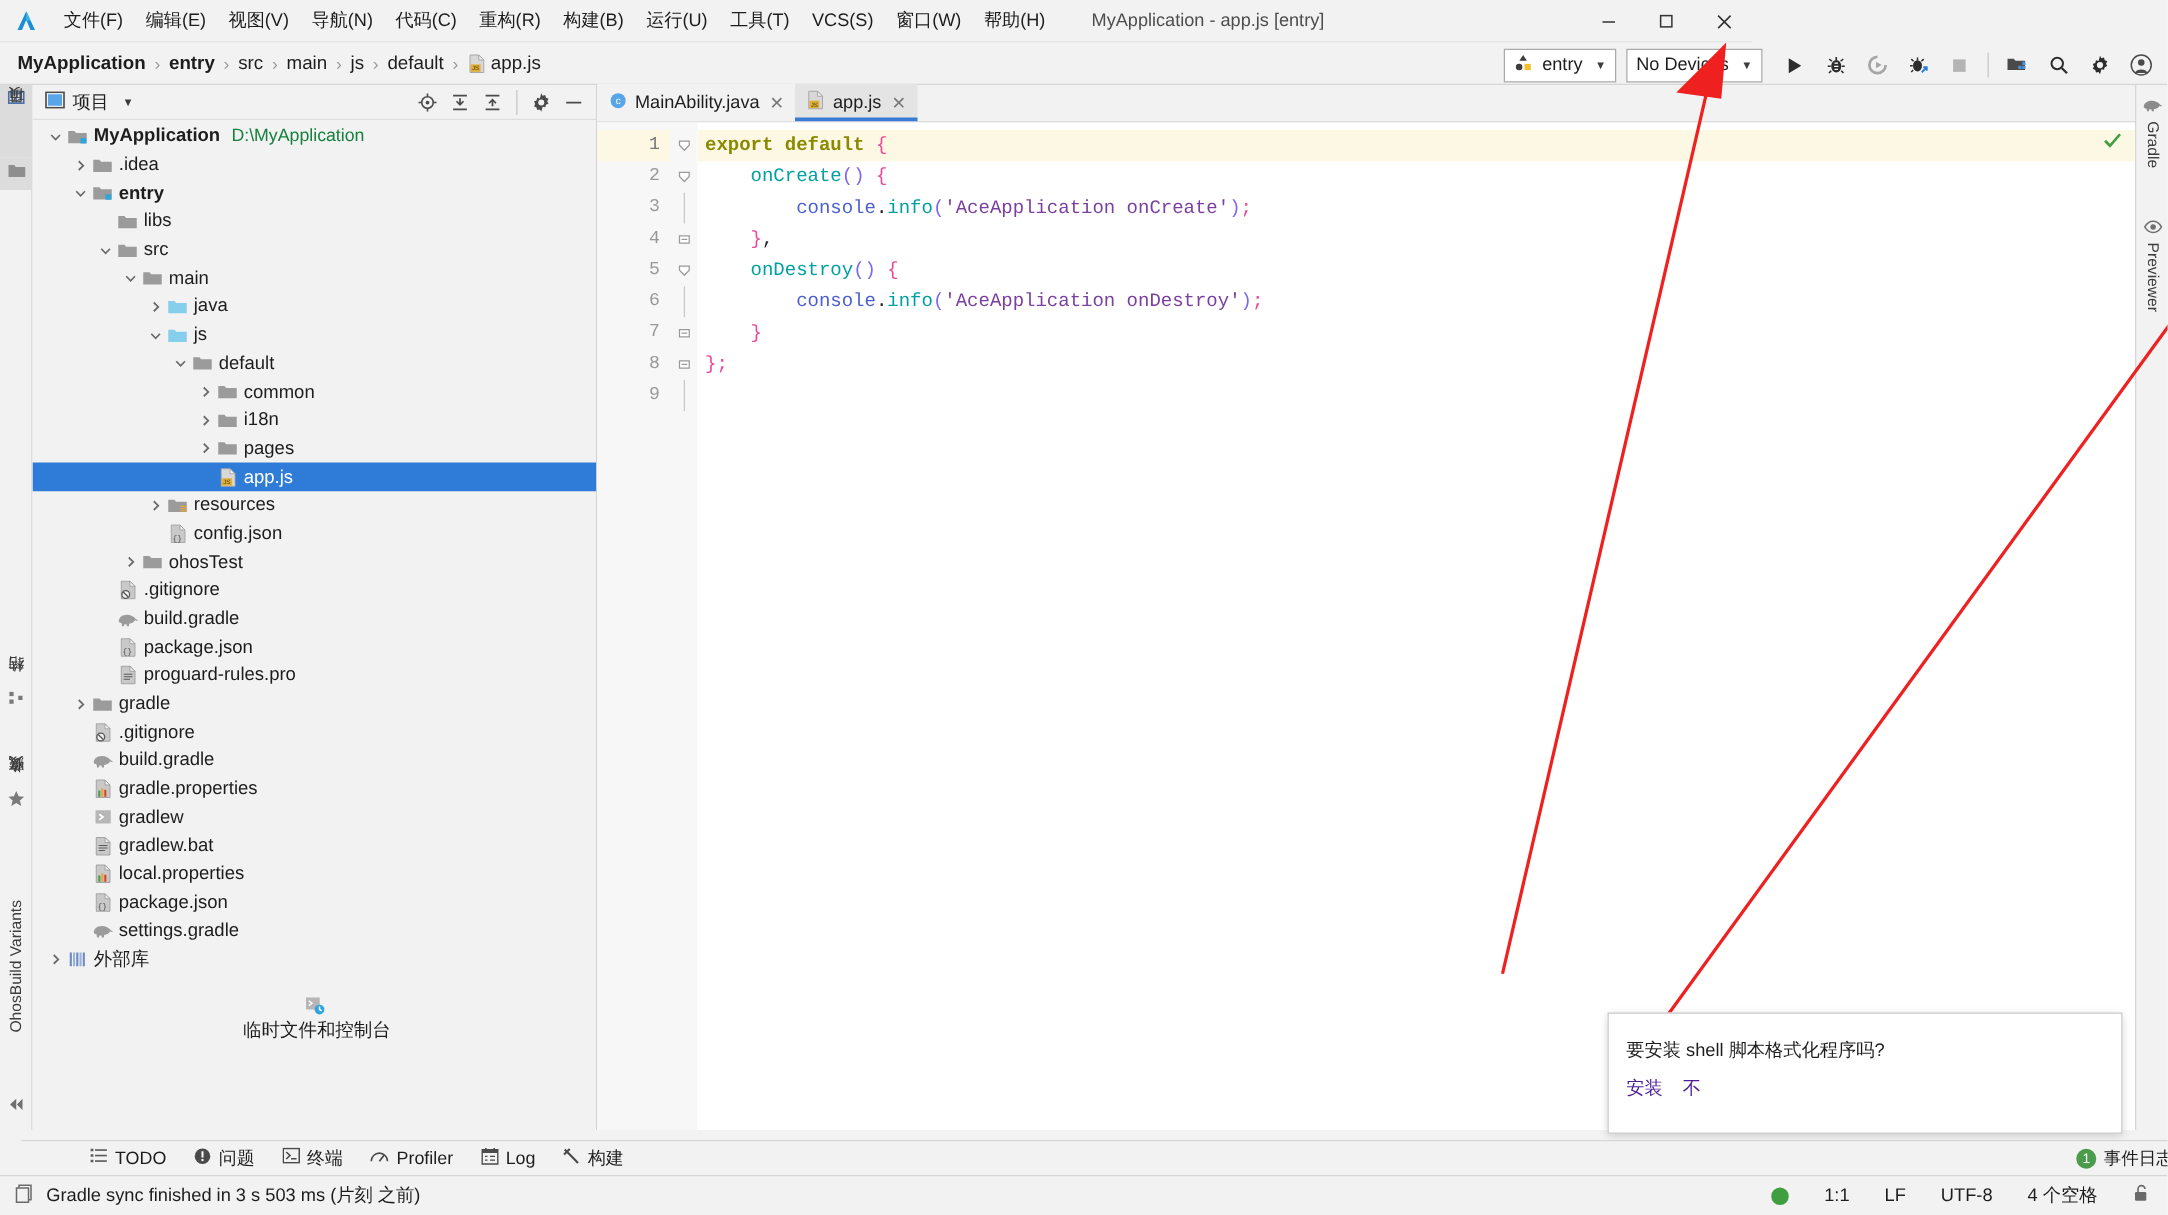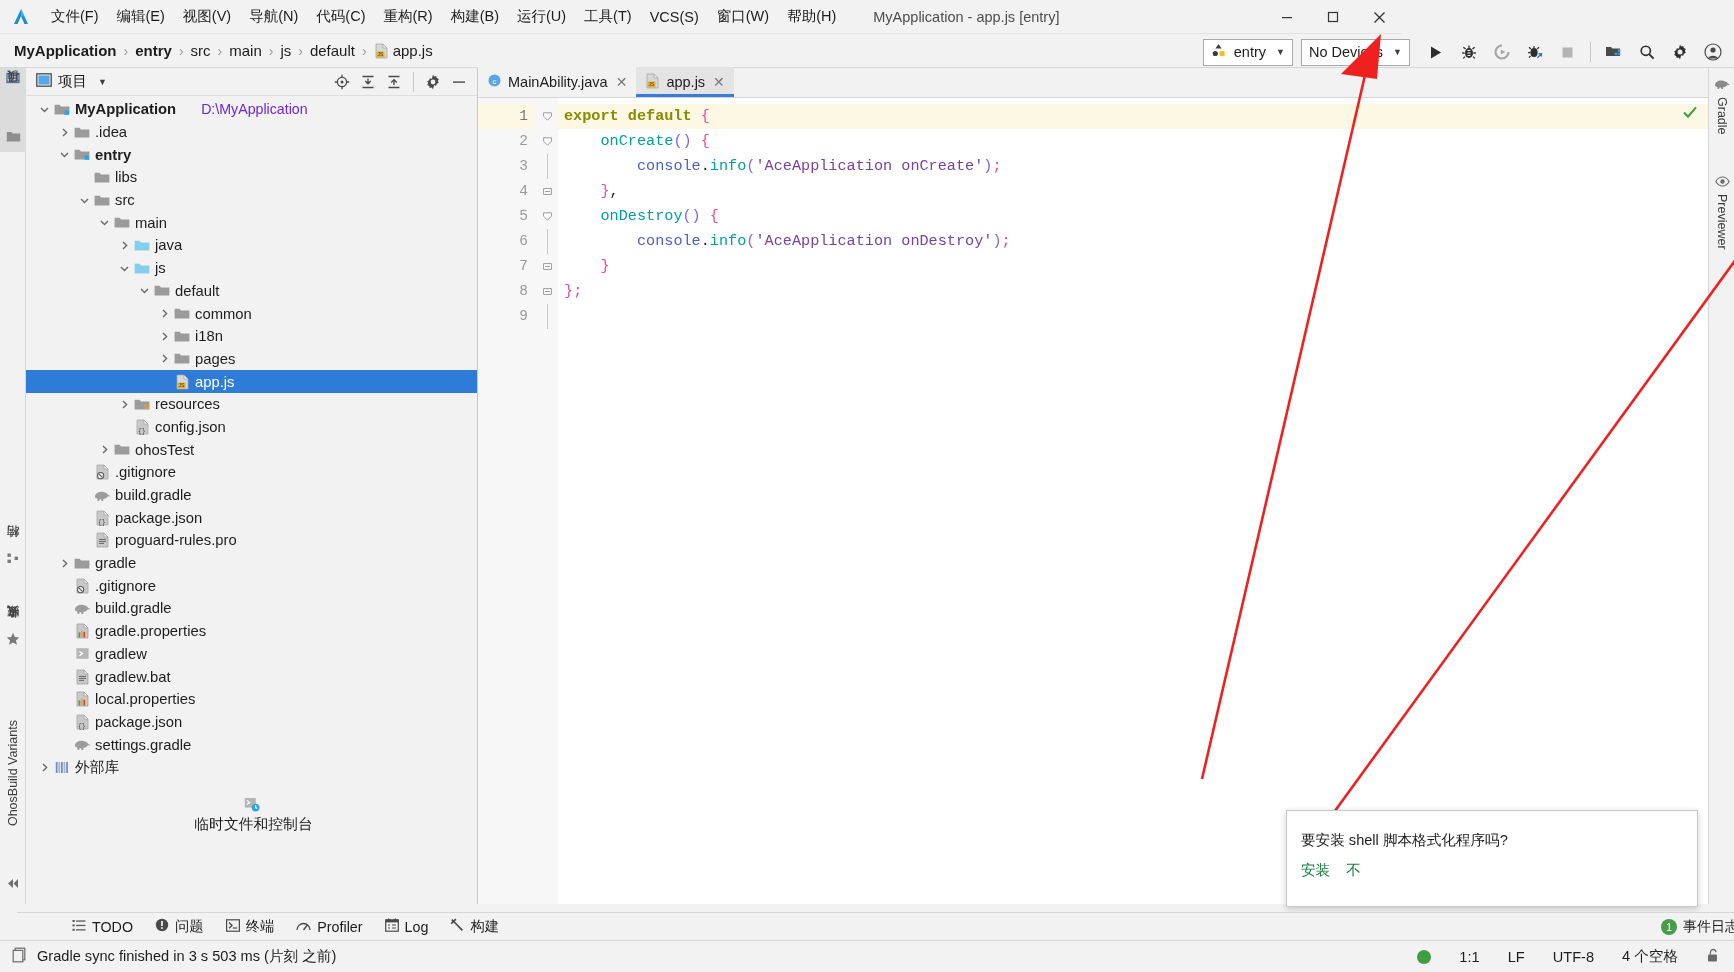--- a/index.html
+++ b/index.html
@@ -89,21 +89,21 @@
     height:22.7px; display:flex; align-items:center; cursor:default;
     white-space:nowrap; padding-right:6px;
   }
   .trow.sel { background:#2f7cd8; color:#ffffff; }
   .trow.hl { background:#fdf5d8; }
   .arrow { width:16px; display:flex; align-items:center; justify-content:center; flex:0 0 16px; }
   .arrow svg { display:block; }
   .ticon { width:20px; display:flex; align-items:center; justify-content:center; flex:0 0 20px; margin-right:3px; }
   .tlabel { }
   .tlabel.b { font-weight:bold; }
-  .tpath { color:#6d28d9; margin-left:25px; font-size:14.2px; }
+  .tpath { color:#15803d; margin-left:9px; font-size:14.2px; }
 
   
   .editor {
     position:absolute; left:478px; top:68px; right:26px; height:836px;
     background:#ffffff; display:flex; flex-direction:column;
   }
   .tabstrip { height:30px; background:#f2f2f2; display:flex; align-items:flex-end; border-bottom:1px solid #d6d6d6;}
   .etab {
     height:30px; display:flex; align-items:center; gap:6px; padding:0 9px;
     font-size:14.5px; cursor:default; background:#f2f2f2; position:relative;
@@ -148,21 +148,21 @@
 
   
   .balloon {
     position:absolute; left:1286px; top:810px; width:412px; height:97px;
     background:#ffffff; border:1px solid #c8c8c8; box-shadow:0 2px 7px rgba(0,0,0,.18);
     padding:11px 14px;
   }
   .balloon-title { display:flex; align-items:center; gap:8px; font-size:15px; font-weight:bold; }
   .balloon-body { margin-top:9px; font-size:14.6px; color:#1d1d1d; }
   .balloon-actions { margin-top:11px; display:flex; gap:16px; font-size:14.6px; }
-  .blink { color:#15803d; cursor:default; }
+  .blink { color:#4c1d95; cursor:default; }
 
   
   .toolwin-bar {
     position:absolute; left:17px; bottom:32px; width:1734px; height:28px;
     background:#f2f2f2; border-top:1px solid #d6d6d6; display:flex; align-items:center;
   }
   .twb-item { display:flex; align-items:center; gap:6px; padding:0 11px; font-size:14.3px; cursor:default; }
   .twb-right { margin-left:auto; display:flex; align-items:center; gap:6px; padding-right:12px; }
   .badge-green {
     width:16px; height:16px; border-radius:50%; background:#4a9c4a; color:#fff;

